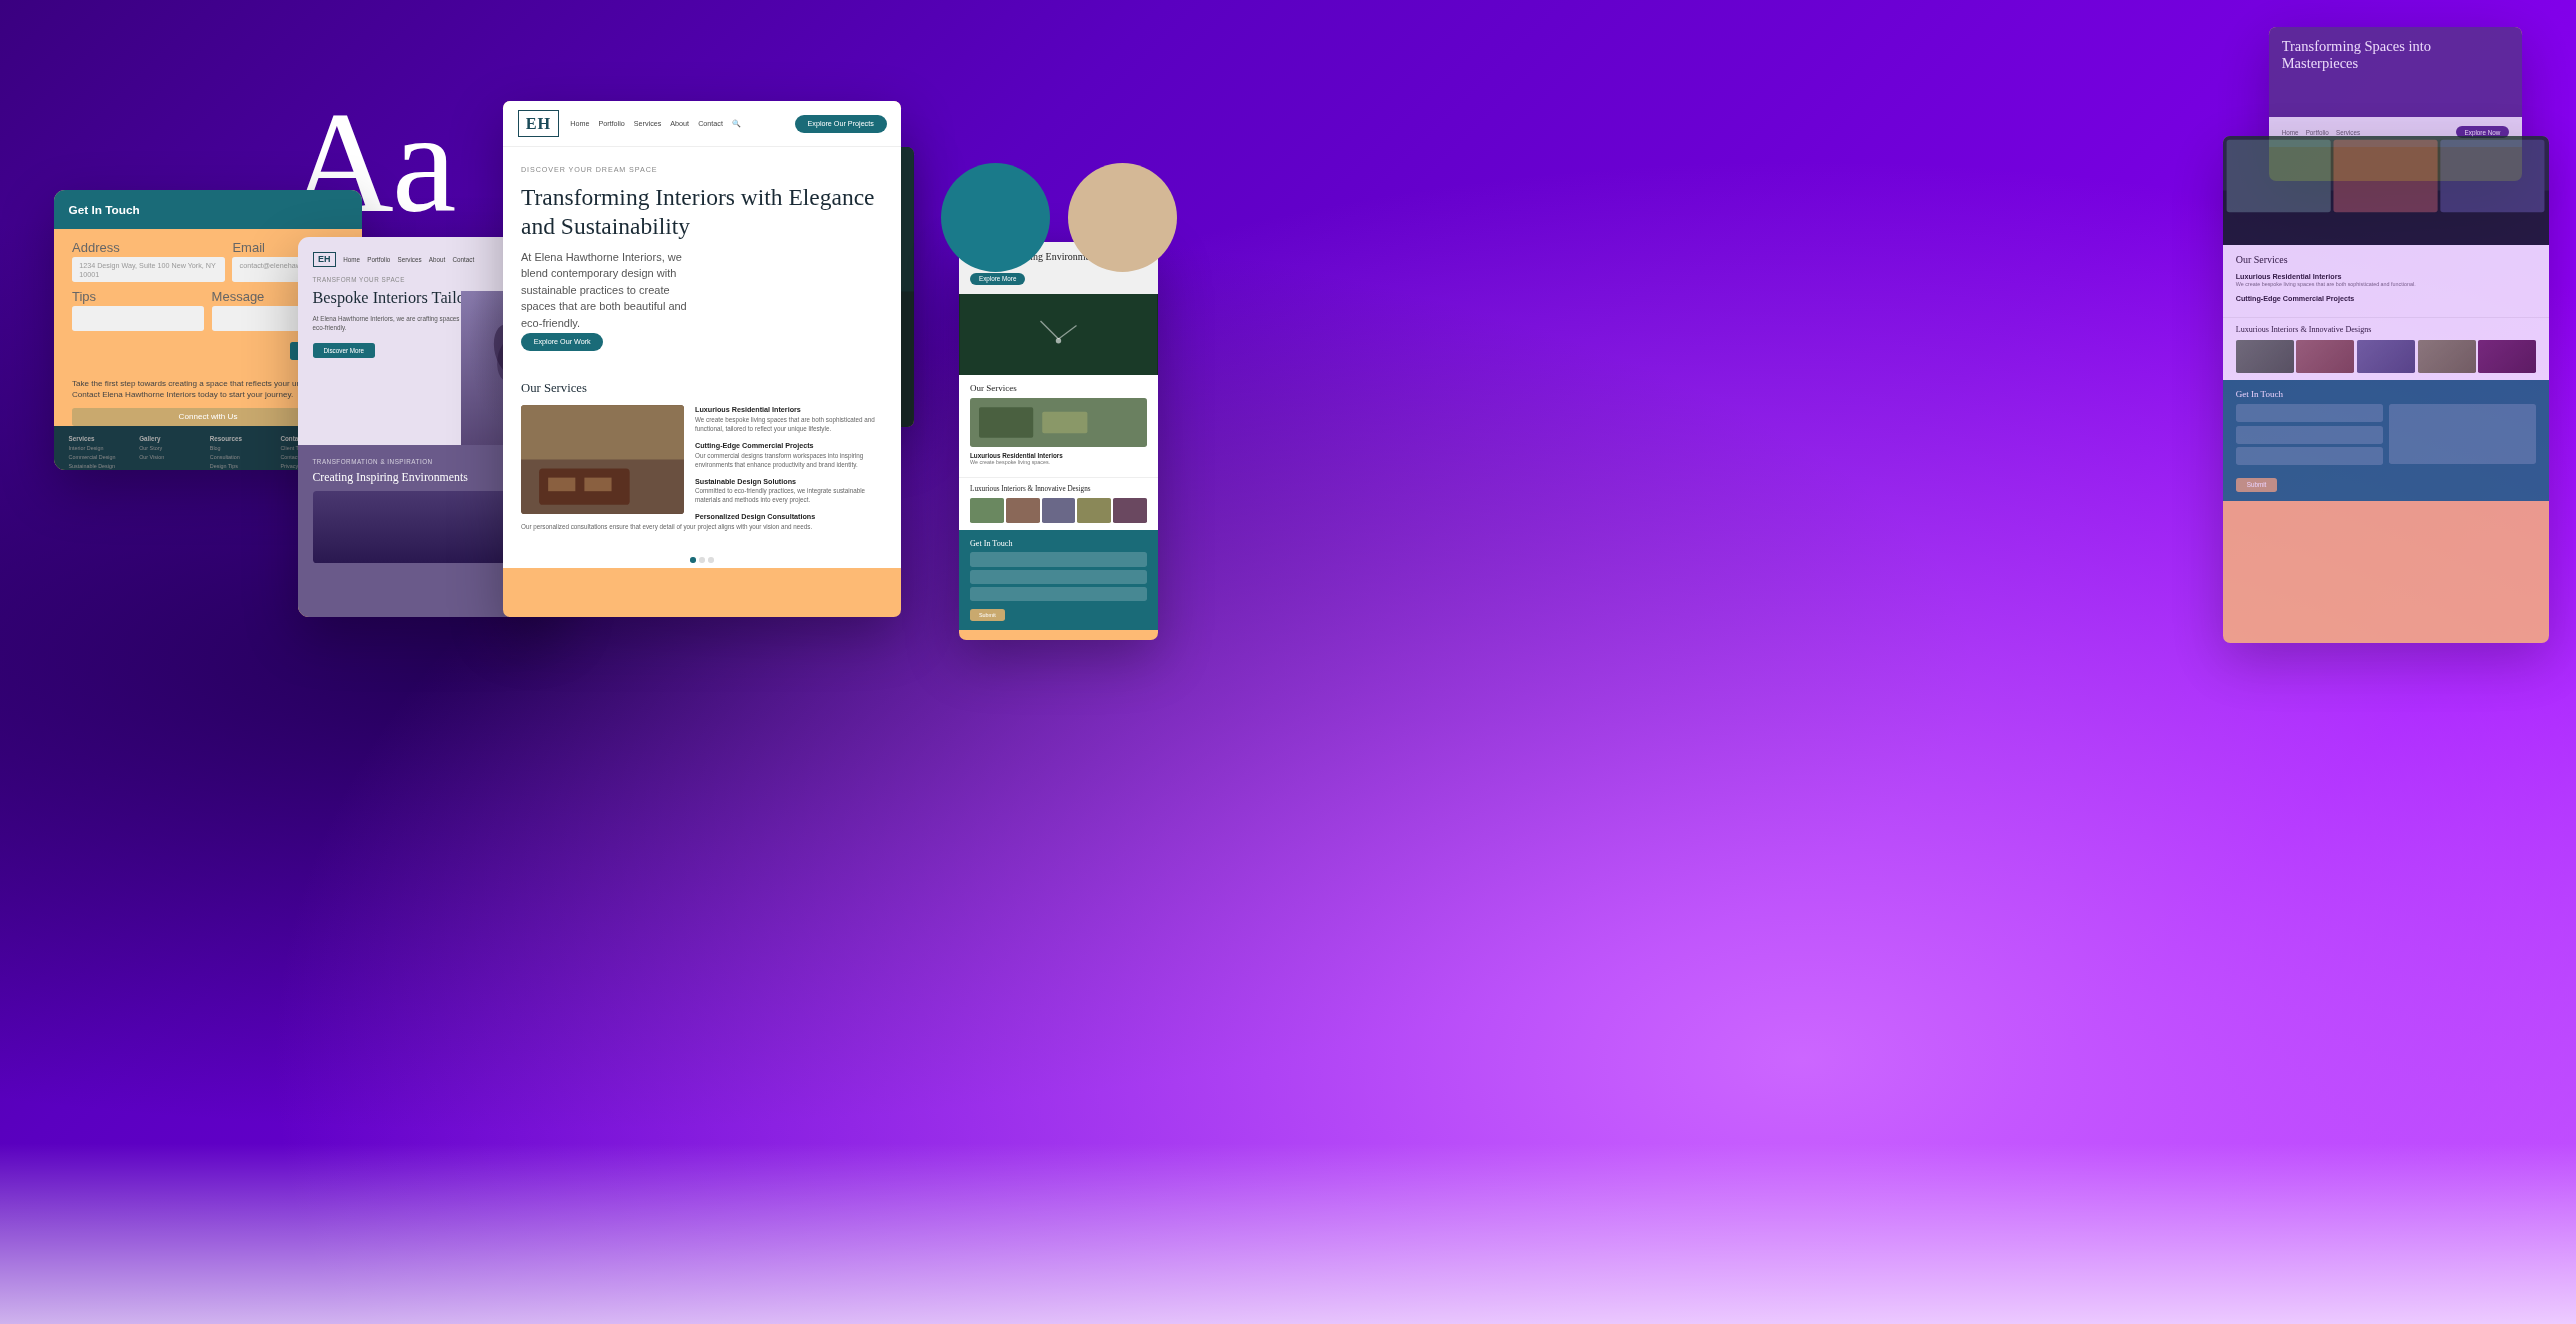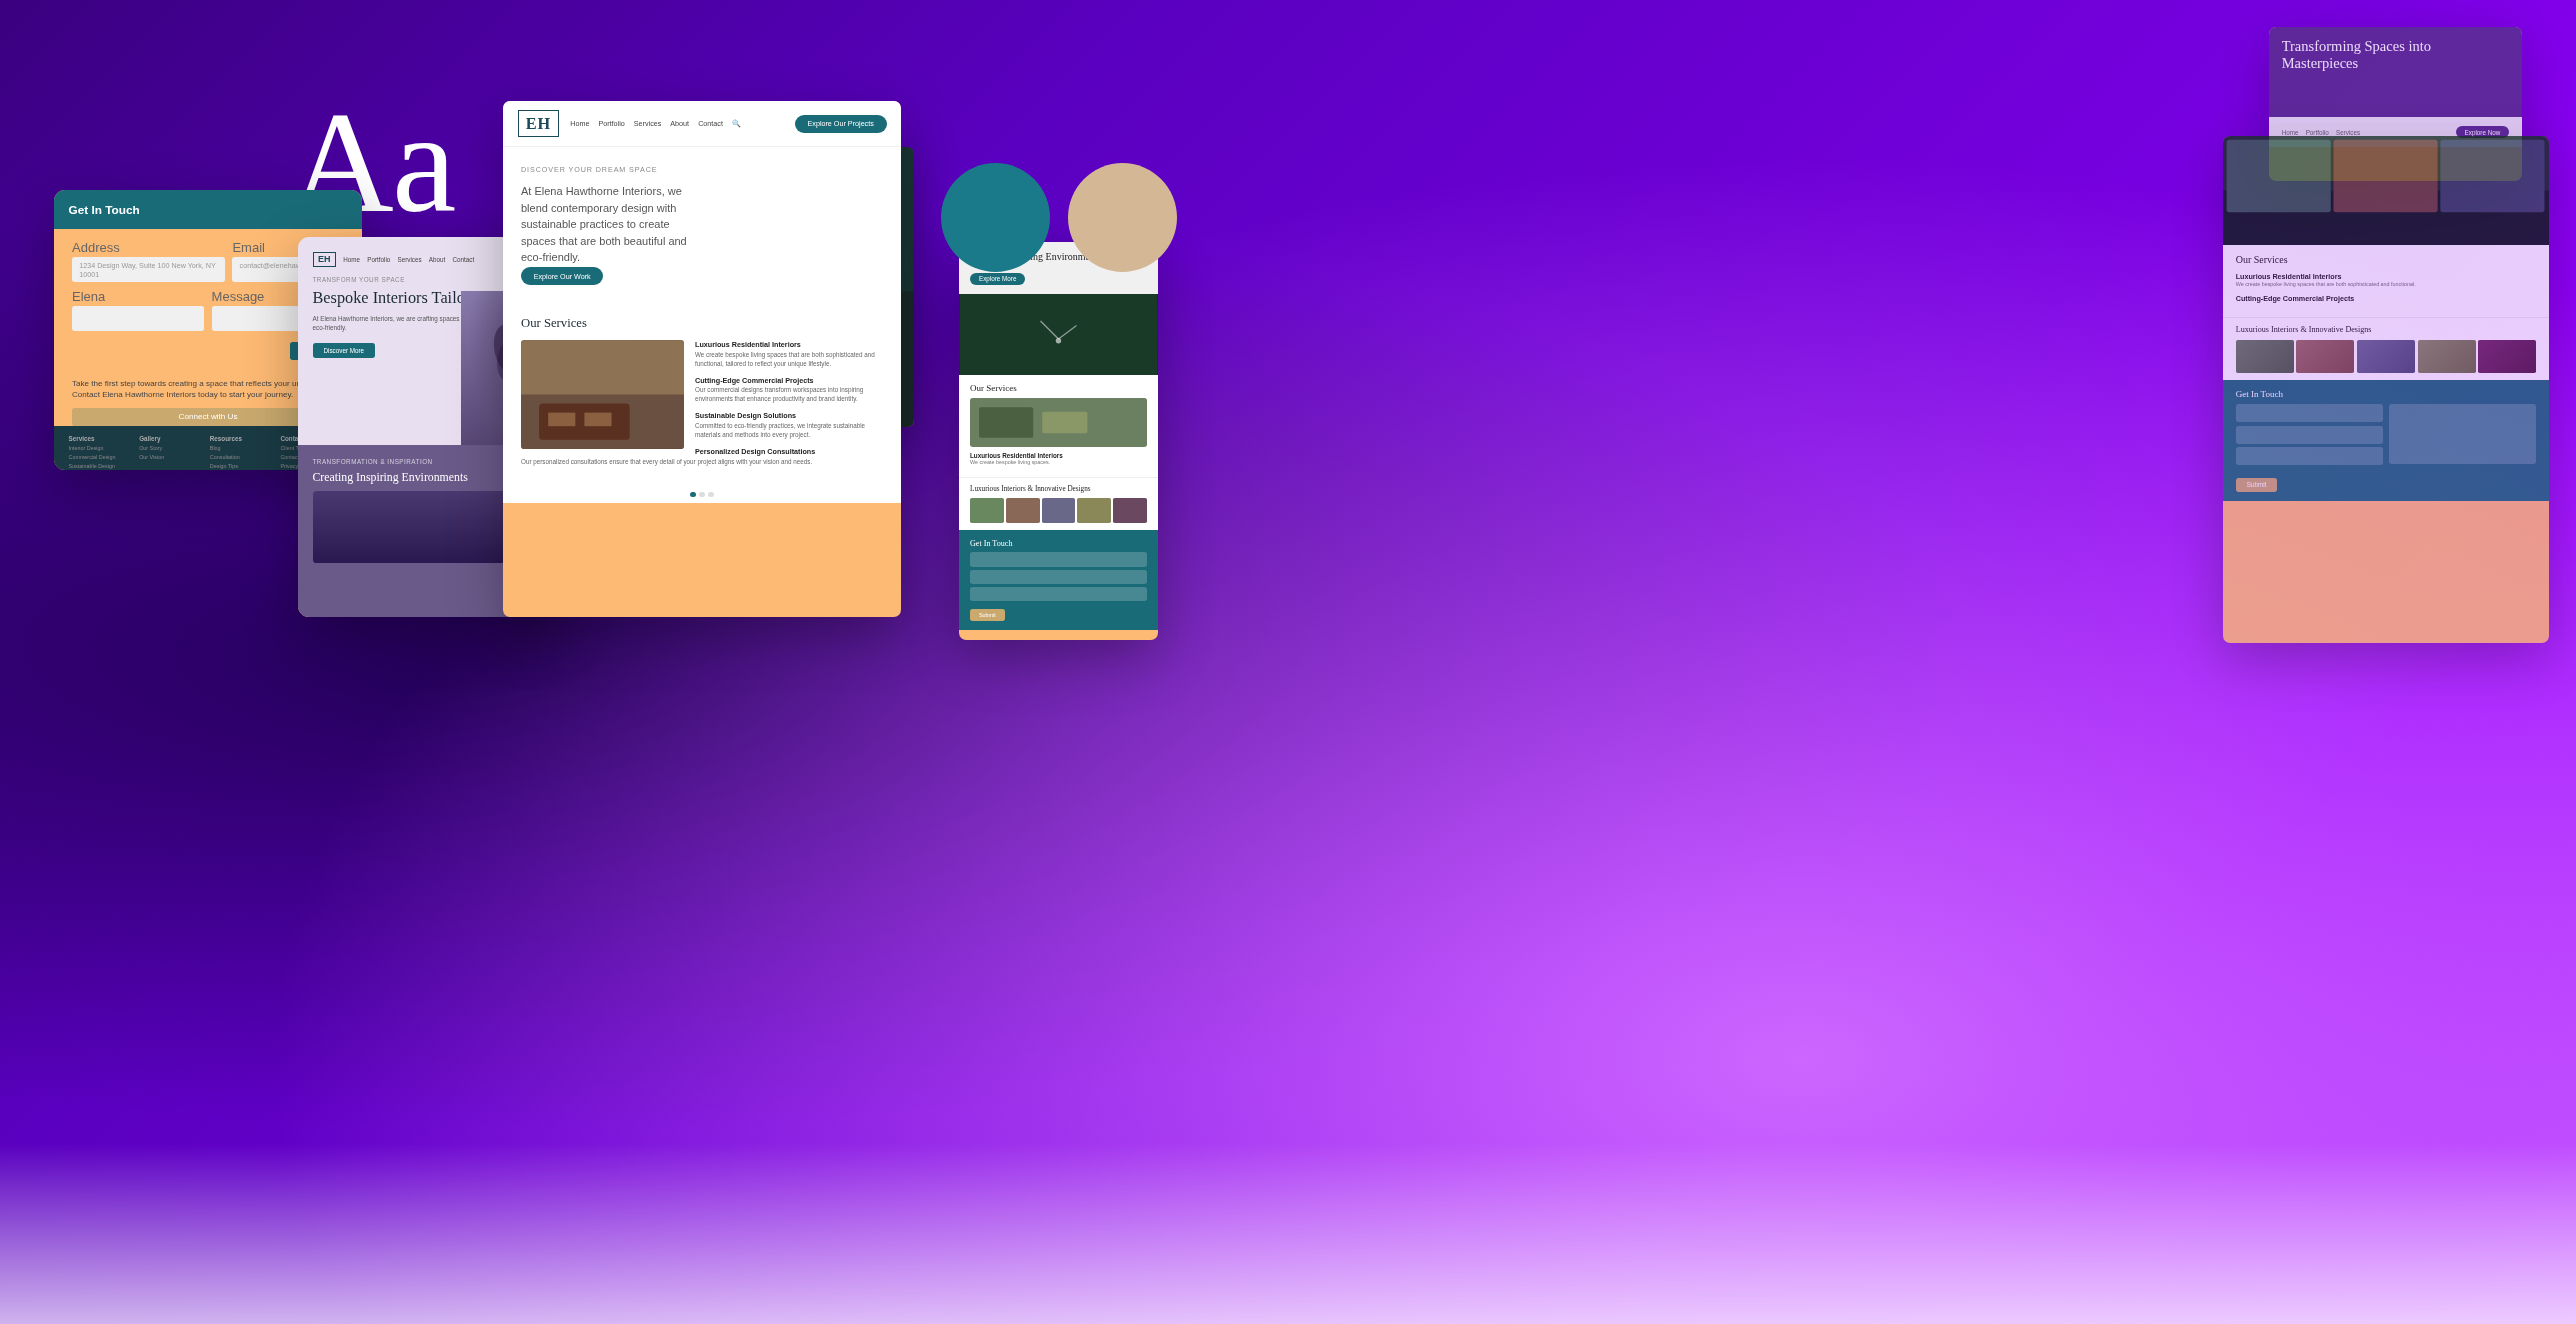--- a/index.html
+++ b/index.html
@@ -885,21 +885,21 @@
         <div class="contact-field">1234 Design Way, Suite 100
 New York, NY 10001</div>
       </div>
       <div>
         <div class="contact-field-label">Email</div>
         <div class="contact-field">contact@elenehawthorne.com</div>
       </div>
     </div>
     <div class="contact-form-row">
       <div style="flex:1">
-        <div class="contact-field-label">Elena</div>
+        <div class="contact-field-label">Tips</div>
         <div class="contact-field"></div>
       </div>
       <div style="flex:1">
         <div class="contact-field-label">Message</div>
         <div class="contact-field"></div>
       </div>
     </div>
     <button class="contact-submit-btn">Submit</button>
     <div class="contact-divider"></div>
     <div class="contact-cta-text">Take the first step towards creating a space that reflects your unique vision. Contact Elena Hawthorne Interiors today to start your journey.</div>
@@ -979,20 +979,21 @@
       <span class="main-nav-link">Portfolio</span>
       <span class="main-nav-link">Services</span>
       <span class="main-nav-link">About</span>
       <span class="main-nav-link">Contact</span>
       <span class="main-nav-link">🔍</span>
     </div>
     <button class="main-explore-btn">Explore Our Projects</button>
   </div>
   <div class="main-hero">
     <div class="main-hero-tag">Discover Your Dream Space</div>
+    <div class="main-hero-title">Transforming Interiors with Elegance and Sustainability</div>
     <div class="main-hero-desc">At Elena Hawthorne Interiors, we blend contemporary design with sustainable practices to create spaces that are both beautiful and eco-friendly.</div>
     <button class="main-hero-btn">Explore Our Work</button>
   </div>
   <div class="main-services">
     <div class="main-services-title">Our Services</div>
     <div style="overflow: hidden;">
       <div class="main-service-img">
         <div class="main-service-img-inner">
           
           <svg width="163" height="109" viewBox="0 0 180 120">

